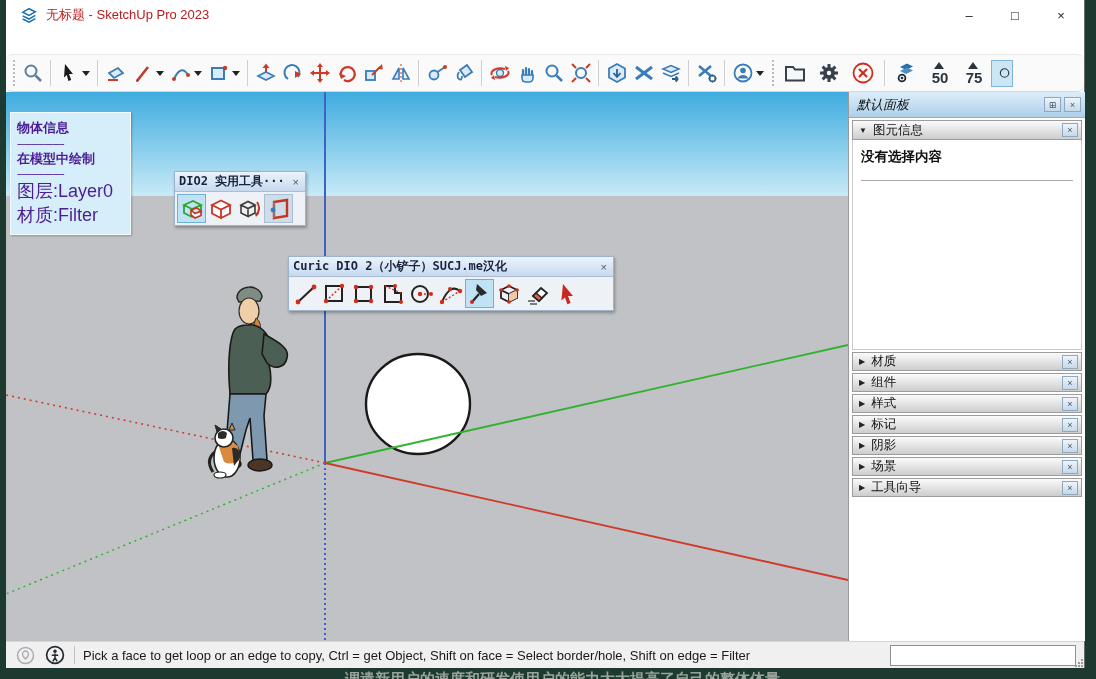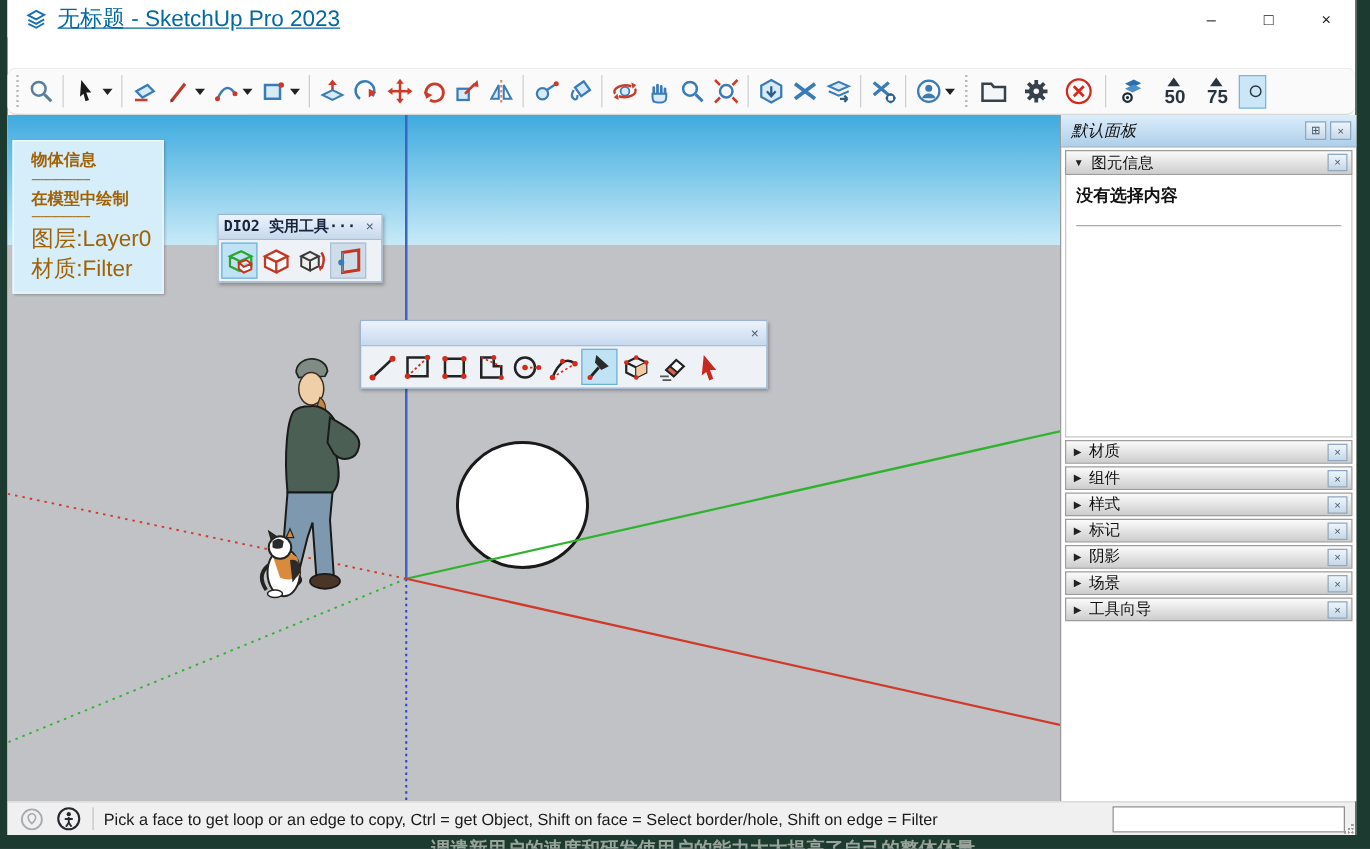--- a/index.html
+++ b/index.html
@@ -5,21 +5,21 @@
   * { margin:0; padding:0; box-sizing:border-box; }
   html,body { width:1096px; height:679px; overflow:hidden; background:#1d3a30;
               font-family:"Liberation Sans","DejaVu Sans",sans-serif; }
   .window { position:absolute; left:6px; top:0; width:1079px; height:668px;
             background:#fff; border-right:1px solid #6d6d6d; }
 
   
   .titlebar { position:absolute; left:0; top:0; right:0; height:30px; background:#fff;
               display:flex; align-items:center; }
   .su-logo { margin-left:14px; width:18px; height:18px; }
-  .title-text { margin-left:8px; font-size:18px; color:#0369a1;text-decoration:underline; }
+  .title-text { margin-left:8px; font-size:13px; color:#b91c1c; }
   .win-controls { margin-left:auto; display:flex; height:30px; }
   .win-btn { width:46px; height:30px; display:flex; align-items:center; justify-content:center;
              font-size:13px; color:#222; }
 
   
   .menubar { position:absolute; left:0; top:30px; right:0; height:24px; background:#fff;
              display:flex; align-items:center; padding-left:6px; }
   .menu-item { font-size:13px; color:#111; padding:3px 9px; }
 
   
@@ -47,21 +47,21 @@
   .main { position:absolute; left:0; top:92px; right:0; height:549px; }
   .viewport { position:absolute; left:0; top:0; width:842px; height:549px; overflow:hidden;
               background:#c1c2c5; }
   .sky { position:absolute; left:0; top:0; width:100%; height:104px;
          background:linear-gradient(#3fabdf 0%, #7cc8ea 45%, #c8eaf7 100%); }
   .scene { position:absolute; left:0; top:0; }
 
   
   .overlay-box { position:absolute; left:4px; top:20px; width:121px; background:#d5eefa;
                  border:1px solid #f2fafe; box-shadow:1px 1px 2px rgba(0,0,0,.25);
-                 padding:5px 6px 6px 14px; color:#a16207; }
+                 padding:5px 6px 6px 6px; color:#4c1d95; }
   .ov-b { font-size:13px; font-weight:bold; line-height:1.5; }
   .ov-d { font-size:10px; line-height:1.1; letter-spacing:-1px; }
   .ov-r { font-size:18px; line-height:1.35; }
 
   
   .float-tb { position:absolute; background:#eef1f5; border:1px solid #9db4cc;
               box-shadow:1px 2px 3px rgba(0,0,0,.3); }
   .ft-title { height:20px; background:linear-gradient(#ecf3fc,#c7d9ee); border-bottom:1px solid #a9bed6;
               display:flex; align-items:center; padding:0 4px;
               font-family:"DejaVu Sans Mono","Liberation Mono",monospace;
@@ -442,20 +442,21 @@
                 <path d="M8 6 L21 4 V20 L8 22 Z" fill="none" stroke="#c43522" stroke-width="2.4"></path>
                 <path d="M8 6 V22" stroke="#888" stroke-width="1.4"></path>
                 <circle cx="7" cy="14" r="2.4" fill="#3a7cb8"></circle>
               </svg>
           </div>
         </div>
       </div>
 
       <div class="float-tb" style="left:282px; top:164px; width:326px;">
         <div class="ft-title">
+          <span>Curic DIO 2（小铲子）SUCJ.me汉化</span>
           <span class="ft-close">×</span>
         </div>
         <div class="ft-row">
           <div class="ft-btn">
             <svg width="26" height="26" viewBox="0 0 26 26">
                 <line x1="5" y1="21" x2="21" y2="6" stroke="#222" stroke-width="2"></line>
                 <circle cx="5" cy="21" r="2.4" fill="#d42a1c"></circle>
                 <circle cx="21" cy="6" r="2.4" fill="#d42a1c"></circle>
               </svg>
           </div>

